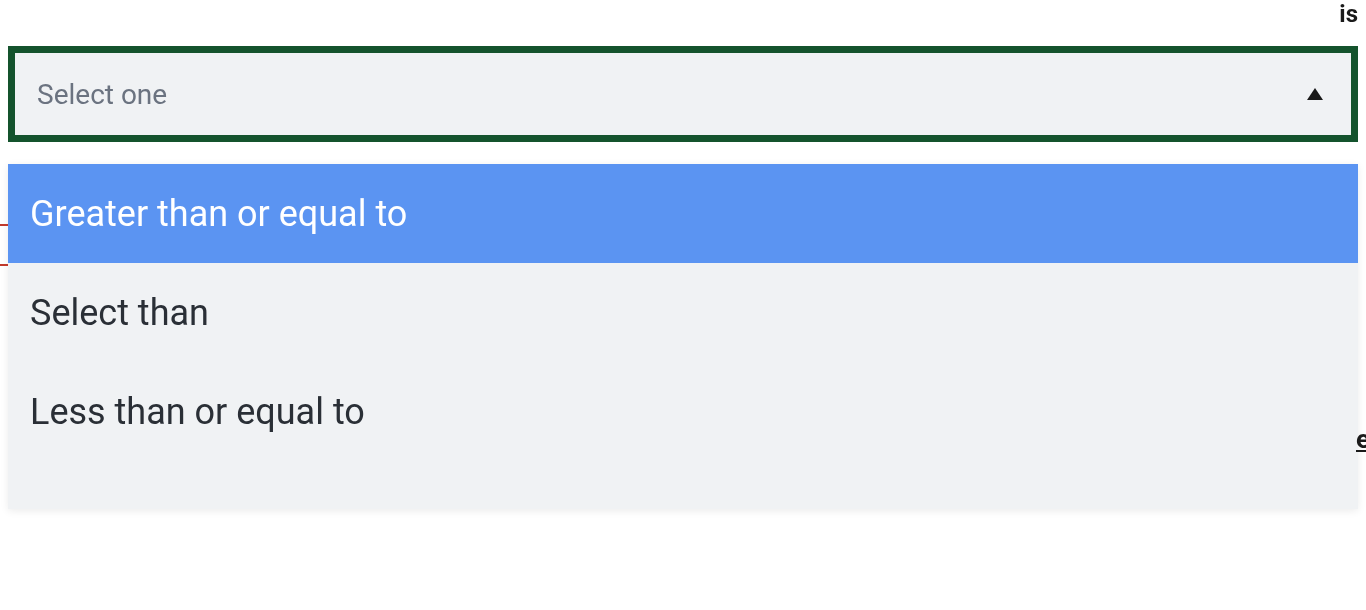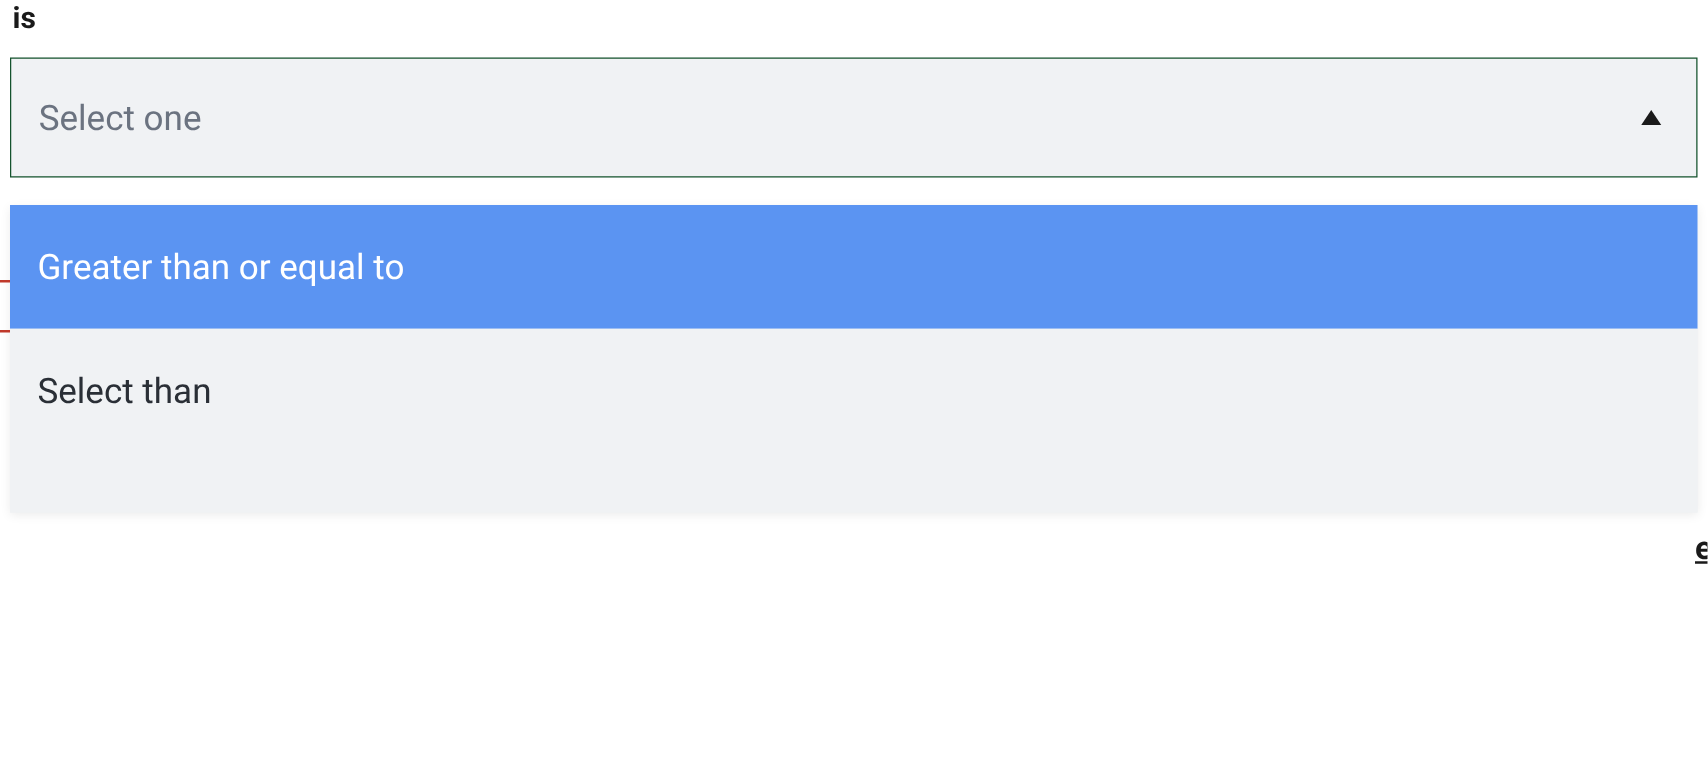--- a/index.html
+++ b/index.html
@@ -1,18 +1,19 @@
 <!DOCTYPE html>
 <html><head>
   <meta charset="utf-8">
   <style>
     * {
       box-sizing: border-box;
       margin: 0;
       padding: 0;
+      text-align: right;
     }
     body {
       font-family: -apple-system, BlinkMacSystemFont, "Segoe UI", Roboto, Helvetica, Arial, sans-serif;
       background: #ffffff;
       width: 1366px;
       height: 610px;
       overflow: hidden;
       position: relative;
     }
     .container {
@@ -23,21 +24,21 @@
       font-size: 24px;
       font-weight: 700;
       color: #1a1a1a;
       margin-bottom: 18px;
       padding-left: 2px;
     }
     .select-trigger {
       width: 100%;
       height: 96px;
       background: #f0f2f4;
-      border: 1px solid #14532d;
+      border: 7px solid #14532d;
       display: flex;
       align-items: center;
       justify-content: space-between;
       padding: 0 22px;
       cursor: pointer;
       position: relative;
     }
     .select-placeholder {
       font-size: 28px;
       color: #6b7380;
@@ -57,21 +58,21 @@
       left: 8px;
       right: 8px;
       background: #f0f2f4;
       box-shadow: 0 2px 8px rgba(0,0,0,0.08);
     }
     .option {
       height: 99px;
       display: flex;
       align-items: center;
       padding: 16px 22px;
-      font-size: 28px;
+      font-size: 36px;
       color: #2a2f36;
       cursor: pointer;
       background: #f0f2f4;
     }
     .option.highlighted {
       background: #5b94f2;
       color: #ffffff;
     }
     .option.cutoff {
       height: 48px;
@@ -119,19 +120,22 @@
     <span class="triangle-up"></span>
   </div>
 
   <div class="dropdown-panel">
     <div class="option highlighted">
       <span>Greater than or equal to</span>
     </div>
     <div class="option">
       <span>Select than</span>
     </div>
+    <div class="option">
+      <span>Less than or equal to</span>
+    </div>
     <div class="option cutoff"></div>
   </div>
 </div>
 
 <div class="red-edge-top"></div>
 <div class="red-edge-bottom"></div>
 <div class="right-glyph">e</div>
 
 </body></html>

